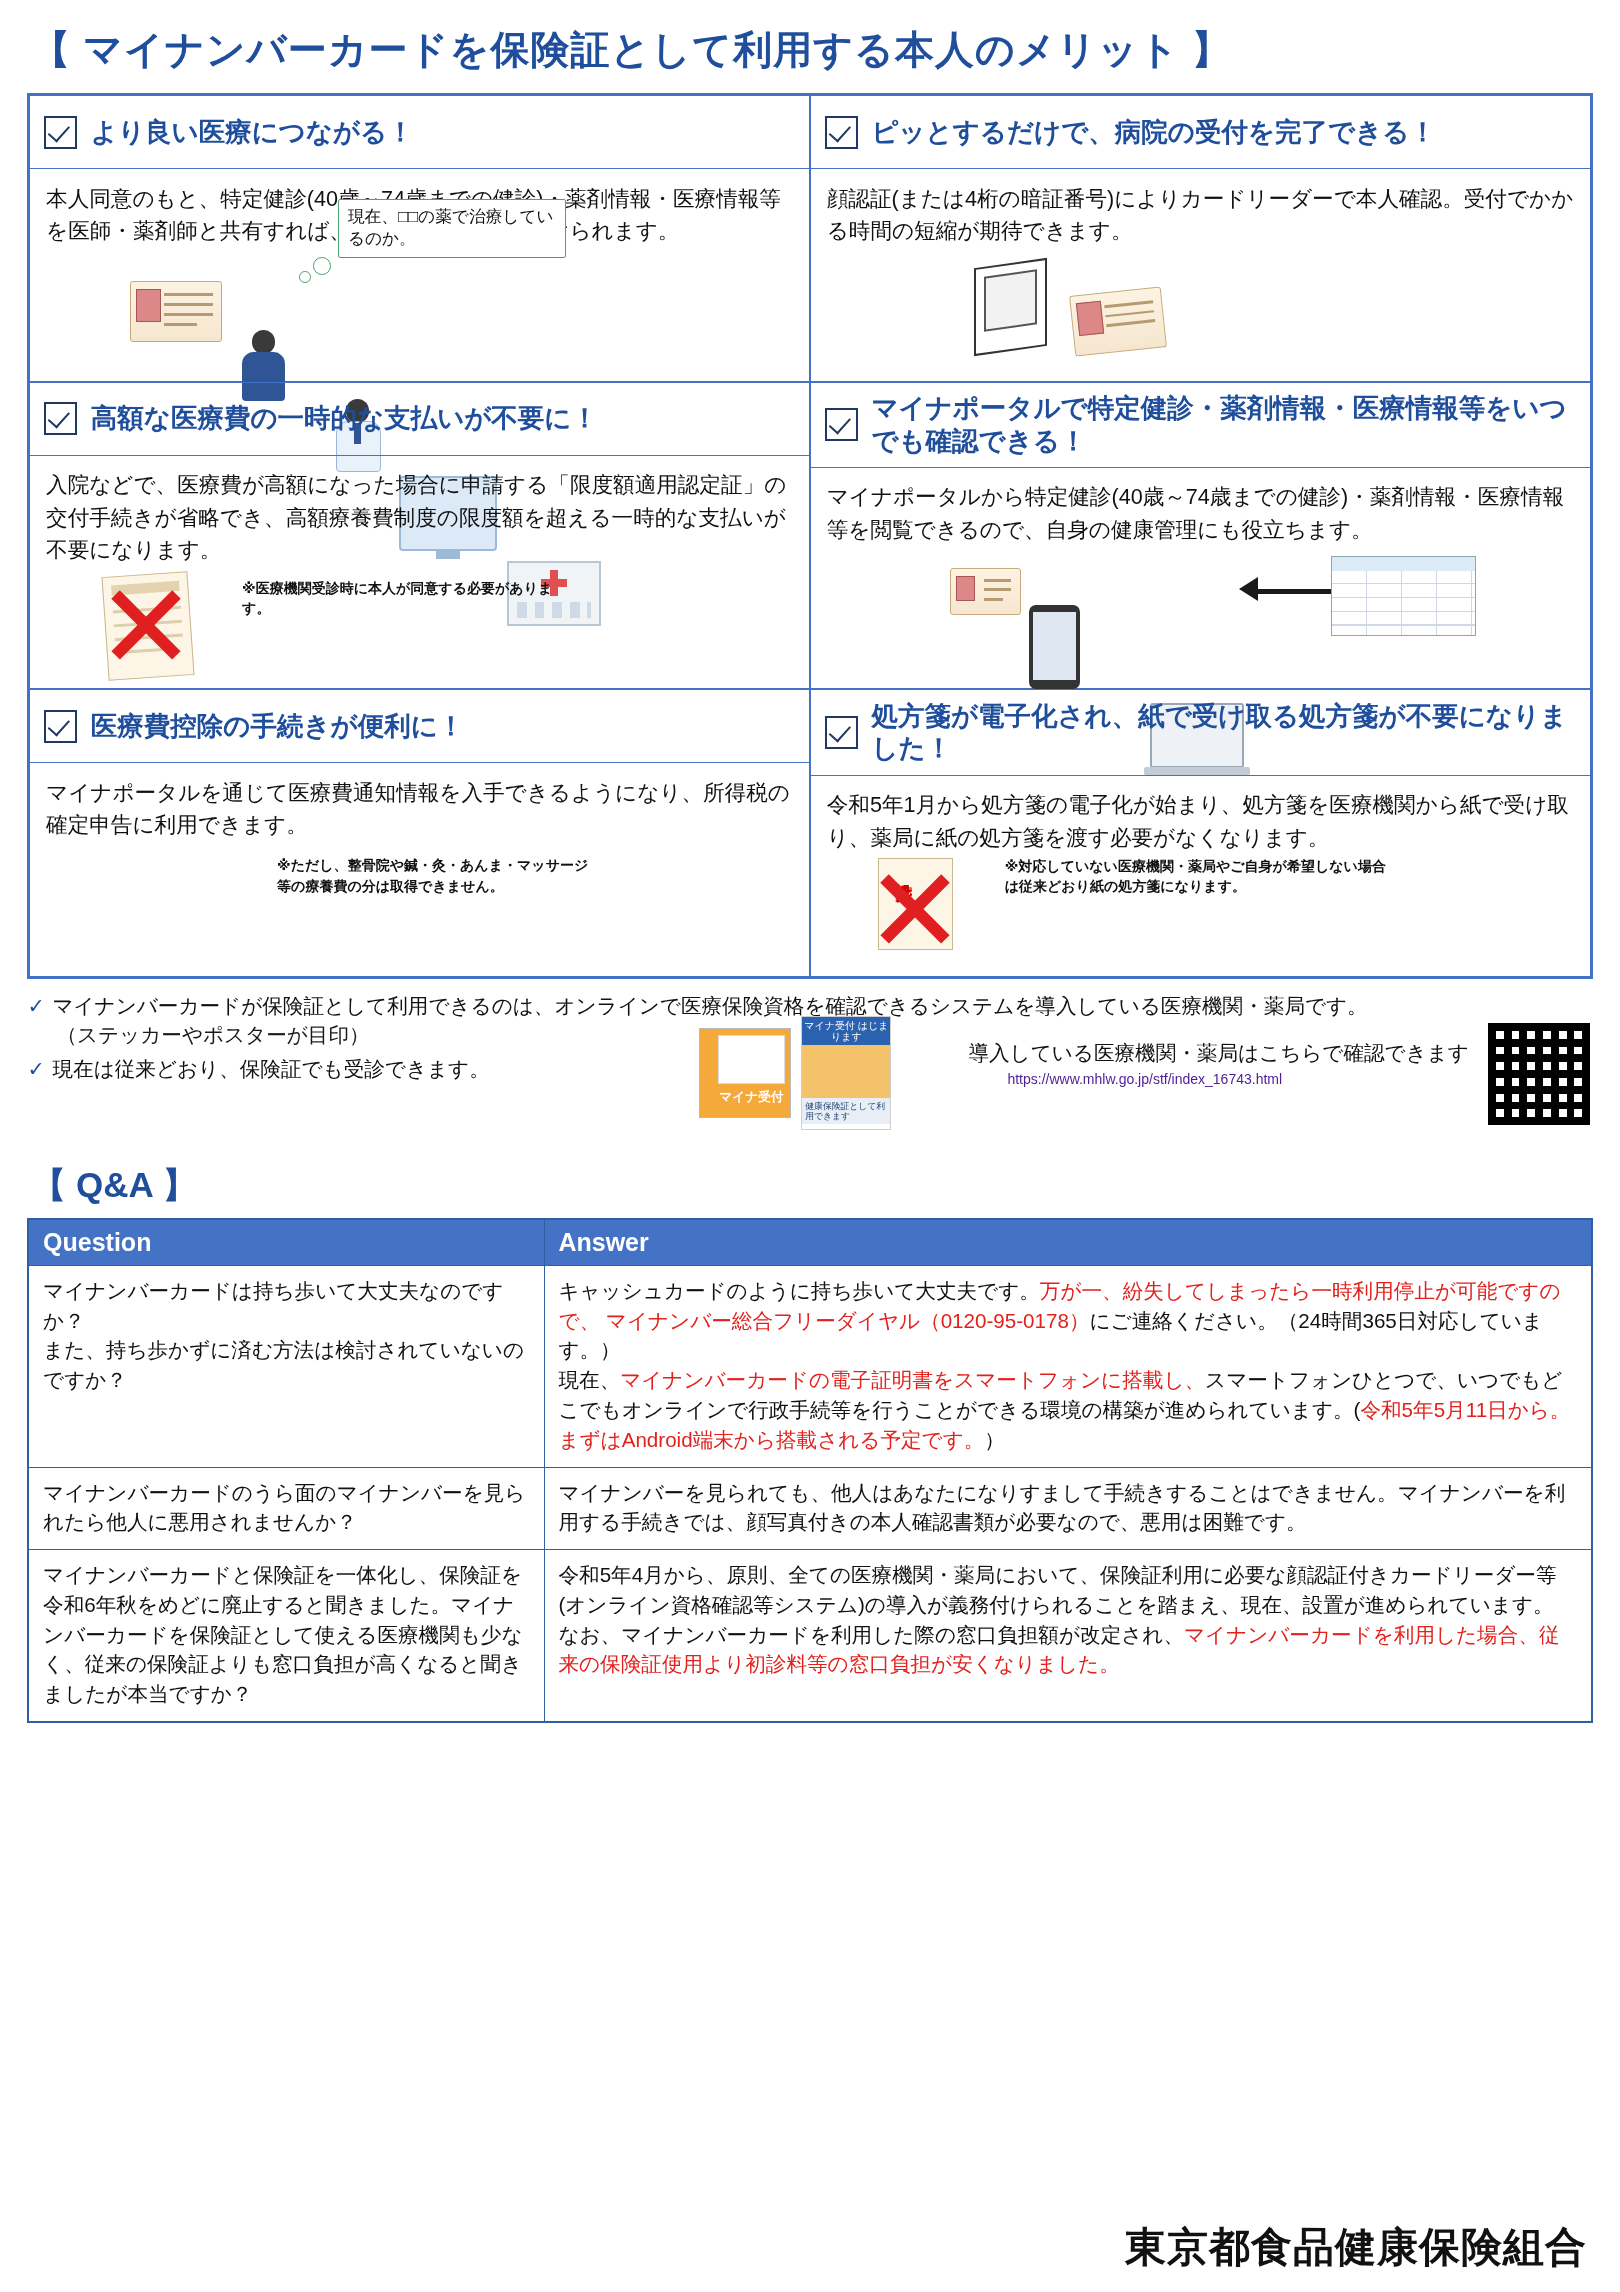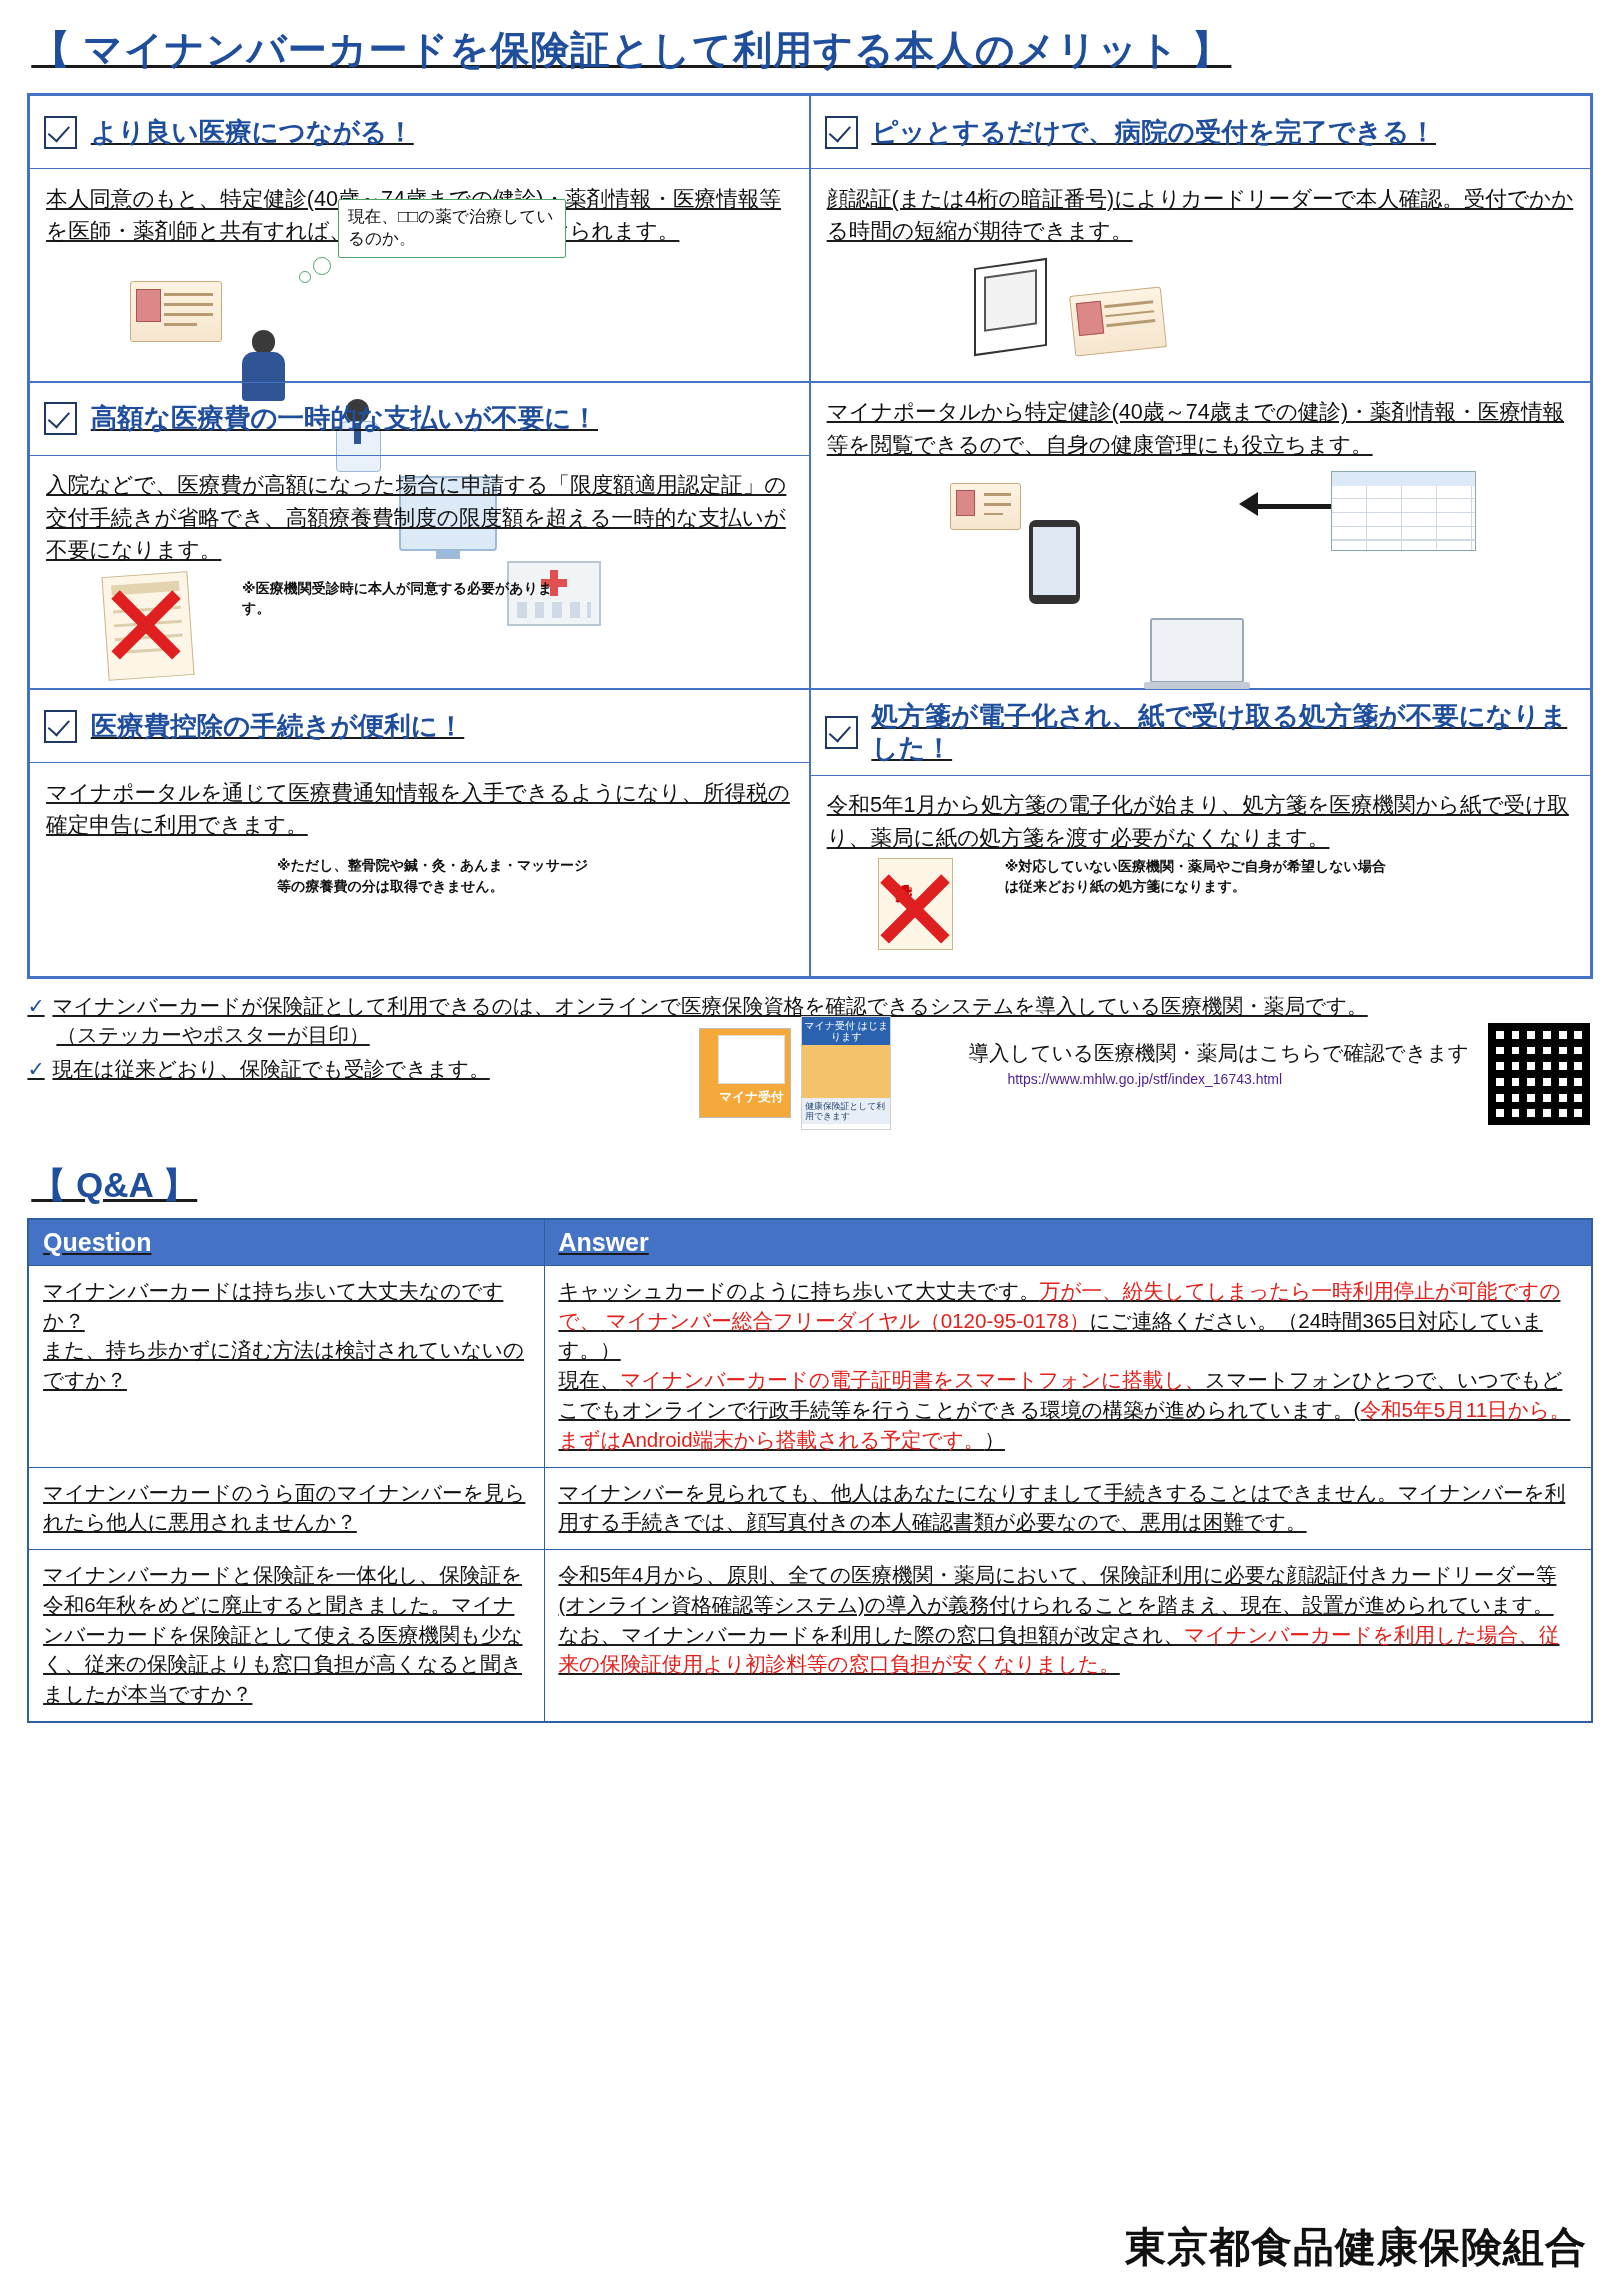--- a/index.html
+++ b/index.html
@@ -14,21 +14,20 @@
     color: #1a1a1a;
     position: relative;
     overflow: hidden;
   }
   .page {
     position: relative;
     width: 1620px;
     height: 2293px;
     box-sizing: border-box;
     padding: 17.6px 27.4px 9.8px 27.4px;
-    text-decoration: underline;
   }
 
   
   .main-title {
     color: #1f4e9c;
     font-size: 39px;
     font-weight: bold;
     letter-spacing: 1px;
     margin: 5.9px 0 15.7px 3.9px;
     white-space: nowrap;
@@ -420,20 +419,24 @@
             <div class="ln" style="top:61px;"></div>
             <div class="ln" style="top:74px; right:29px;"></div>
           </div>
           <div class="ill bigx" style="left:57px; top:11.8px;"></div>
           <div class="ill note" style="left:196px; top:11.8px; width:323px;">※医療機関受診時に本人が同意する必要があります。</div>
         </div>
       </div>
     </div>
 
     <div class="merit-cell">
+      <div class="merit-head">
+        <span class="chk"></span>
+        <span class="merit-head-text">マイナポータルで特定健診・薬剤情報・医療情報等をいつでも確認できる！</span>
+      </div>
       <div class="merit-body">
         <p>マイナポータルから特定健診(40歳～74歳までの健診)・薬剤情報・医療情報等を閲覧できるので、自身の健康管理にも役立ちます。</p>
         <div class="art-row">
           <div class="ill card-img" style="left:123px; top:21.6px; width:69px; height:45px;">
             <div class="ph" style="width:17.6px;height:23.5px;"></div>
             <div class="ln" style="top:9.8px; width:27.4px;"></div>
             <div class="ln" style="top:19.6px; width:27.4px;"></div>
             <div class="ln" style="top:29px; width:19.6px;"></div>
           </div>
           <div class="ill phone" style="left:202px; top:11.8px;">

